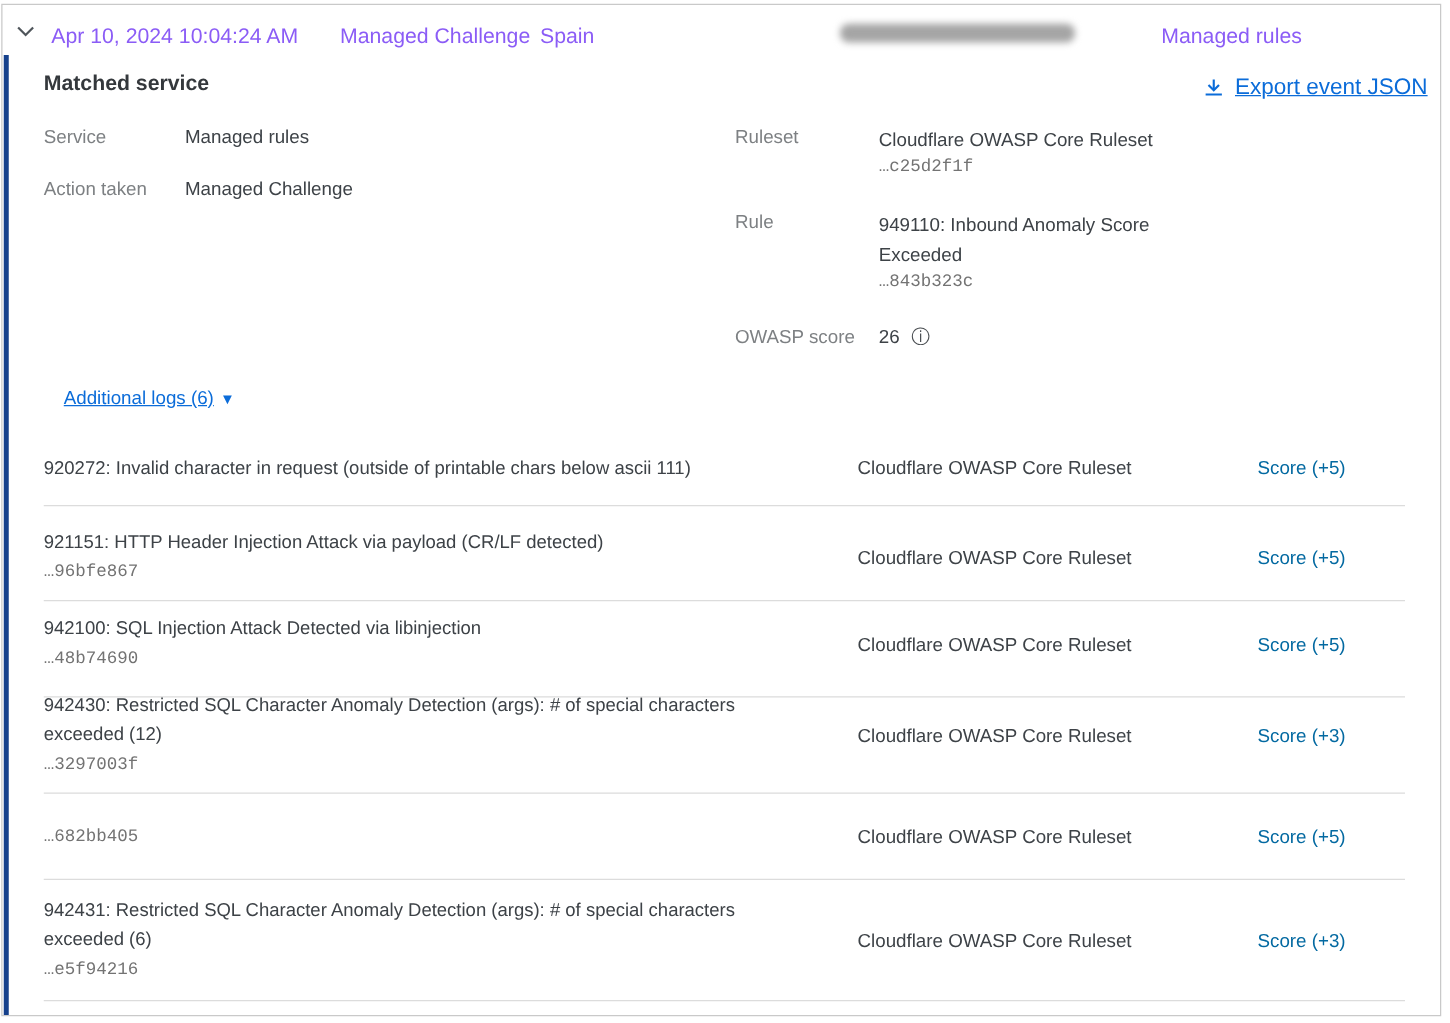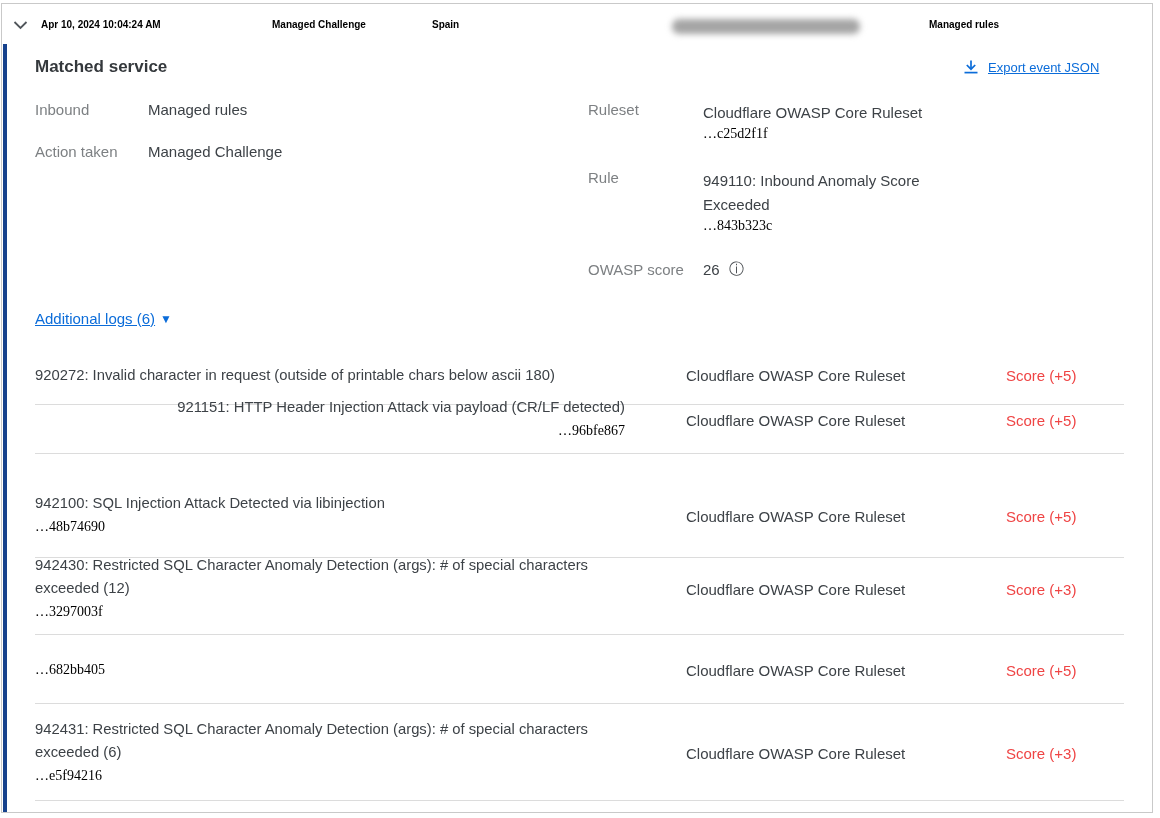--- a/index.html
+++ b/index.html
@@ -3,51 +3,51 @@
 <meta charset="utf-8">
 <style>
   * { margin:0; padding:0; box-sizing:border-box; }
   html,body { width:1160px; height:818px; background:#fff; overflow:hidden;
     font-family:"Liberation Sans", sans-serif; color:#3d4247; }
   .frame { position:absolute; top:3px; left:1px; width:1152px; height:810px;
     border:1px solid #c9c9c9; background:#fff; }
   .accent-bar { position:absolute; left:3px; top:44px; width:4px; height:768px; background:#16418c; }
 
   
-  .hdr-item { position:absolute; top:19px; font-size:10px; color:#000000; white-space:nowrap;font-weight:bold; }
+  .hdr-item { position:absolute; top:19px; font-size:17px; color:#8b5cf6; white-space:nowrap; }
   .chevron { position:absolute; left:13px; top:20px; width:15px; height:10px; cursor:pointer; }
   .blur-pill { position:absolute; left:672px; top:19px; width:188px; height:15px;
     background:#a5a5a5; border-radius:7px; filter:blur(3px); }
 
   
   .panel-title { position:absolute; left:35px; top:57px; font-size:17px; font-weight:bold; color:#34383c; }
-  .export-link { position:absolute; left:963px; top:59px; display:flex; align-items:flex-end; gap:9px;
-    color:#0b6cd9; font-size:13px; cursor:pointer; }
+  .export-link { position:absolute; left:963px; top:59px; display:flex; align-items:center; gap:9px;
+    color:#0b6cd9; font-size:18px; cursor:pointer; }
   .export-link .txt { text-decoration:underline; }
 
   .field-label { position:absolute; font-size:15px; color:#7d8083; white-space:nowrap; }
   .field-value { position:absolute; font-size:15px; color:#3d4247; }
-  .mono { font-family:Liberation Serif, serif; font-size:14px; color:#000000; }
+  .mono { font-family:Liberation Mono, monospace; font-size:14px; color:#737373; }
   .wrapcol { width:235px; line-height:24px; }
 
   .addlogs { position:absolute; left:35px; top:310px; display:flex; align-items:center; gap:5px;
     color:#0b6cd9; font-size:15px; cursor:pointer; }
-  .addlogs .txt { text-decoration:underline; }
+  .addlogs .txt { text-decoration:underline;margin-left:16px; }
   .caret { font-size:12px; color:#0b6cd9; }
 
   
   .log-row { position:absolute; left:35px; width:1089px; border-bottom:1px solid #dcdcdc;
     display:flex; align-items:center; }
   .log-desc { width:590px; }
   .desc-text { font-size:14.8px; line-height:23px; color:#3d4247; }
   .desc-id { line-height:24px; }
   .log-ruleset { position:absolute; left:651px; top:50%; transform:translateY(-50%);
     font-size:15px; color:#3d4247; white-space:nowrap; }
   .log-score { position:absolute; left:971px; top:50%; transform:translateY(-50%);
-    font-size:15px; color:#ef4444; white-space:nowrap; }
+    font-size:15px; color:#0369a1; white-space:nowrap; }
 
   .info-icon { font-size:15px; color:#4a4e52; cursor:pointer; }
   svg { display:block; }
 </style>
 </head>
 <body>
 
 <div class="frame"></div>
 <div class="accent-bar"></div>
 
@@ -67,21 +67,21 @@
   <span>
     <svg width="16" height="16" viewBox="0 0 16 16">
       <line x1="8" y1="1.5" x2="8" y2="9.5" stroke="#0b6cd9" stroke-width="1.7"></line>
       <polyline points="3.8,6 8,10.2 12.2,6" fill="none" stroke="#0b6cd9" stroke-width="1.7"></polyline>
       <line x1="1.5" y1="13.6" x2="14.5" y2="13.6" stroke="#0b6cd9" stroke-width="1.7"></line>
     </svg>
   </span>
   <span class="txt">Export event JSON</span>
 </div>
 
-<div class="field-label" style="left:35px; top:101px;">Inbound</div>
+<div class="field-label" style="left:35px; top:101px;">Service</div>
 <div class="field-value" style="left:148px; top:101px;">Managed rules</div>
 <div class="field-label" style="left:35px; top:143px;">Action taken</div>
 <div class="field-value" style="left:148px; top:143px;">Managed Challenge</div>
 
 <div class="field-label" style="left:588px; top:101px;">Ruleset</div>
 <div class="field-value wrapcol" style="left:703px; top:101px;">Cloudflare OWASP Core Ruleset</div>
 <div class="field-value mono" style="left:703px; top:126px;">…c25d2f1f</div>
 
 <div class="field-label" style="left:588px; top:169px;">Rule</div>
 <div class="field-value wrapcol" style="left:703px; top:169px;">949110: Inbound Anomaly Score Exceeded</div>
@@ -91,27 +91,27 @@
 <div class="field-value" style="left:703px; top:261px;">26</div>
 <div class="field-value info-icon" style="left:729px; top:260px;">ⓘ</div>
 
 <div class="addlogs">
   <span class="txt">Additional logs (6)</span>
   <span class="caret">▼</span>
 </div>
 
 <div class="log-row" style="top:346px; height:59px;">
   <div class="log-desc">
-    <div class="desc-text">920272: Invalid character in request (outside of printable chars below ascii 180)</div>
+    <div class="desc-text">920272: Invalid character in request (outside of printable chars below ascii 111)</div>
   </div>
   <div class="log-ruleset">Cloudflare OWASP Core Ruleset</div>
   <div class="log-score">Score (+5)</div>
 </div>
 
-<div class="log-row" style="top:386px; height:68px;text-align:right;">
+<div class="log-row" style="top:413px; height:68px;">
   <div class="log-desc">
     <div class="desc-text">921151: HTTP Header Injection Attack via payload (CR/LF detected)</div>
     <div class="desc-id mono">…96bfe867</div>
   </div>
   <div class="log-ruleset">Cloudflare OWASP Core Ruleset</div>
   <div class="log-score">Score (+5)</div>
 </div>
 
 <div class="log-row" style="top:474px; height:84px;">
   <div class="log-desc">

